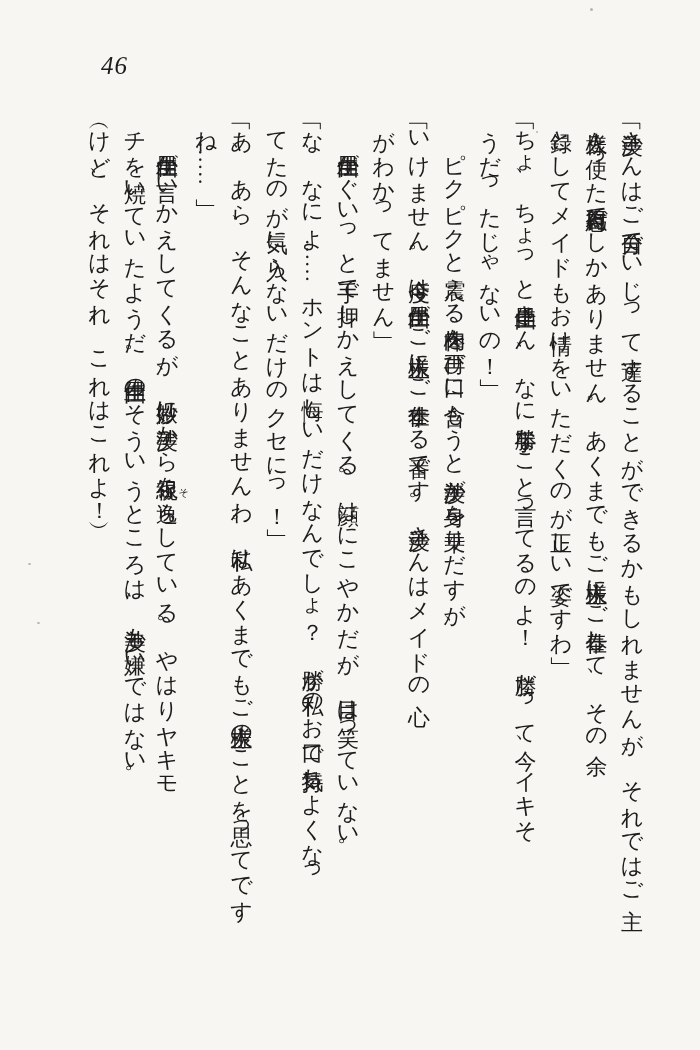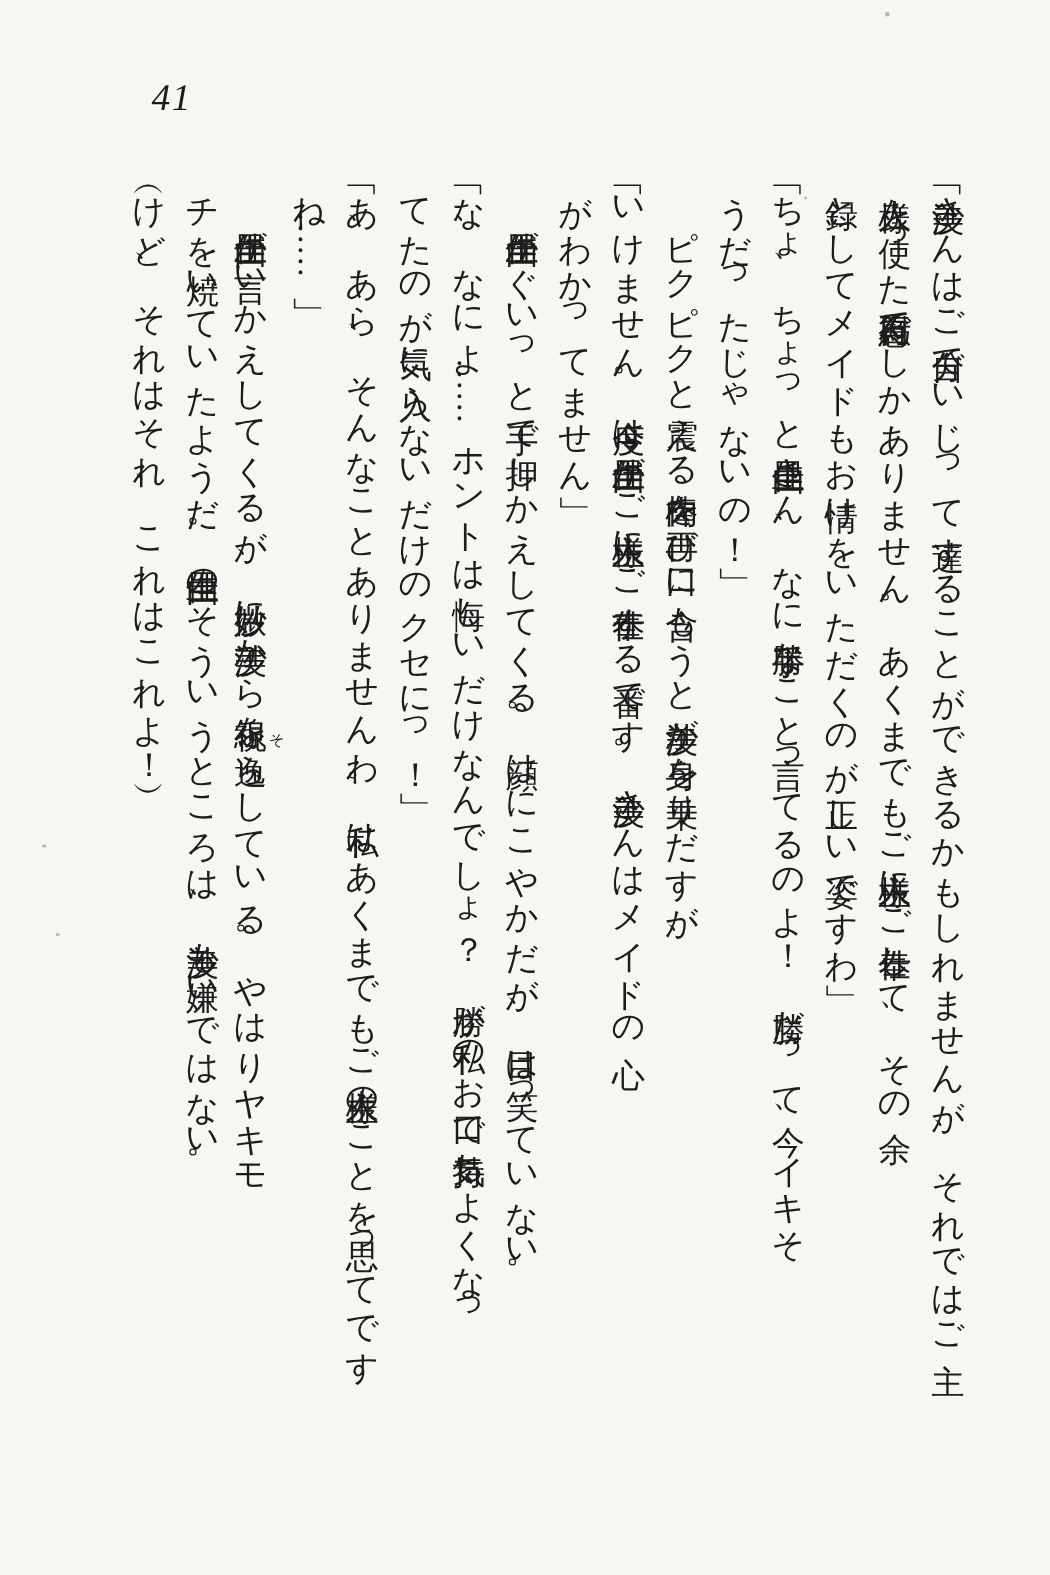--- a/index.html
+++ b/index.html
@@ -58,21 +58,21 @@
   }
   .speck.s1 { left: 590px; top: 8px;   width: 3px; height: 3px; }
   .speck.s2 { left: 536px; top: 131px; width: 2px; height: 2px; }
   .speck.s3 { left: 28px;  top: 563px; width: 3px; height: 2px; }
   .speck.s4 { left: 37px;  top: 622px; width: 3px; height: 2px; }
 </style>
 </head>
 <body>
 
 <div class="page">
-  <div class="page-number">41</div>
+  <div class="page-number">46</div>
 
   <div class="text-block" id="text-block">
       <div class="text-line">「美沙さんはご自分でいじって達することができるかもしれませんが、それではご主</div>
       <div class="text-line">人様を使った自慰行為でしかありません。あくまでもご主人様にご奉仕して、その余</div>
       <div class="text-line">録としてメイドもお情けをいただくのが正しい姿ですわ」</div>
       <div class="text-line">「ちょ、ちょっと由佳里さん、なに勝手なこと言ってるのよ！　勝だって今、イキそ</div>
       <div class="text-line">うだったじゃないの！」</div>
       <div class="text-line">　ピクピクと震える肉棒を再び口に含もうと美沙が身を乗りだすが、</div>
       <div class="text-line">「いけません。今度は由佳里がご主人様にご奉仕する番です。美沙さんはメイドの心</div>
       <div class="text-line">がわかってません」</div>

